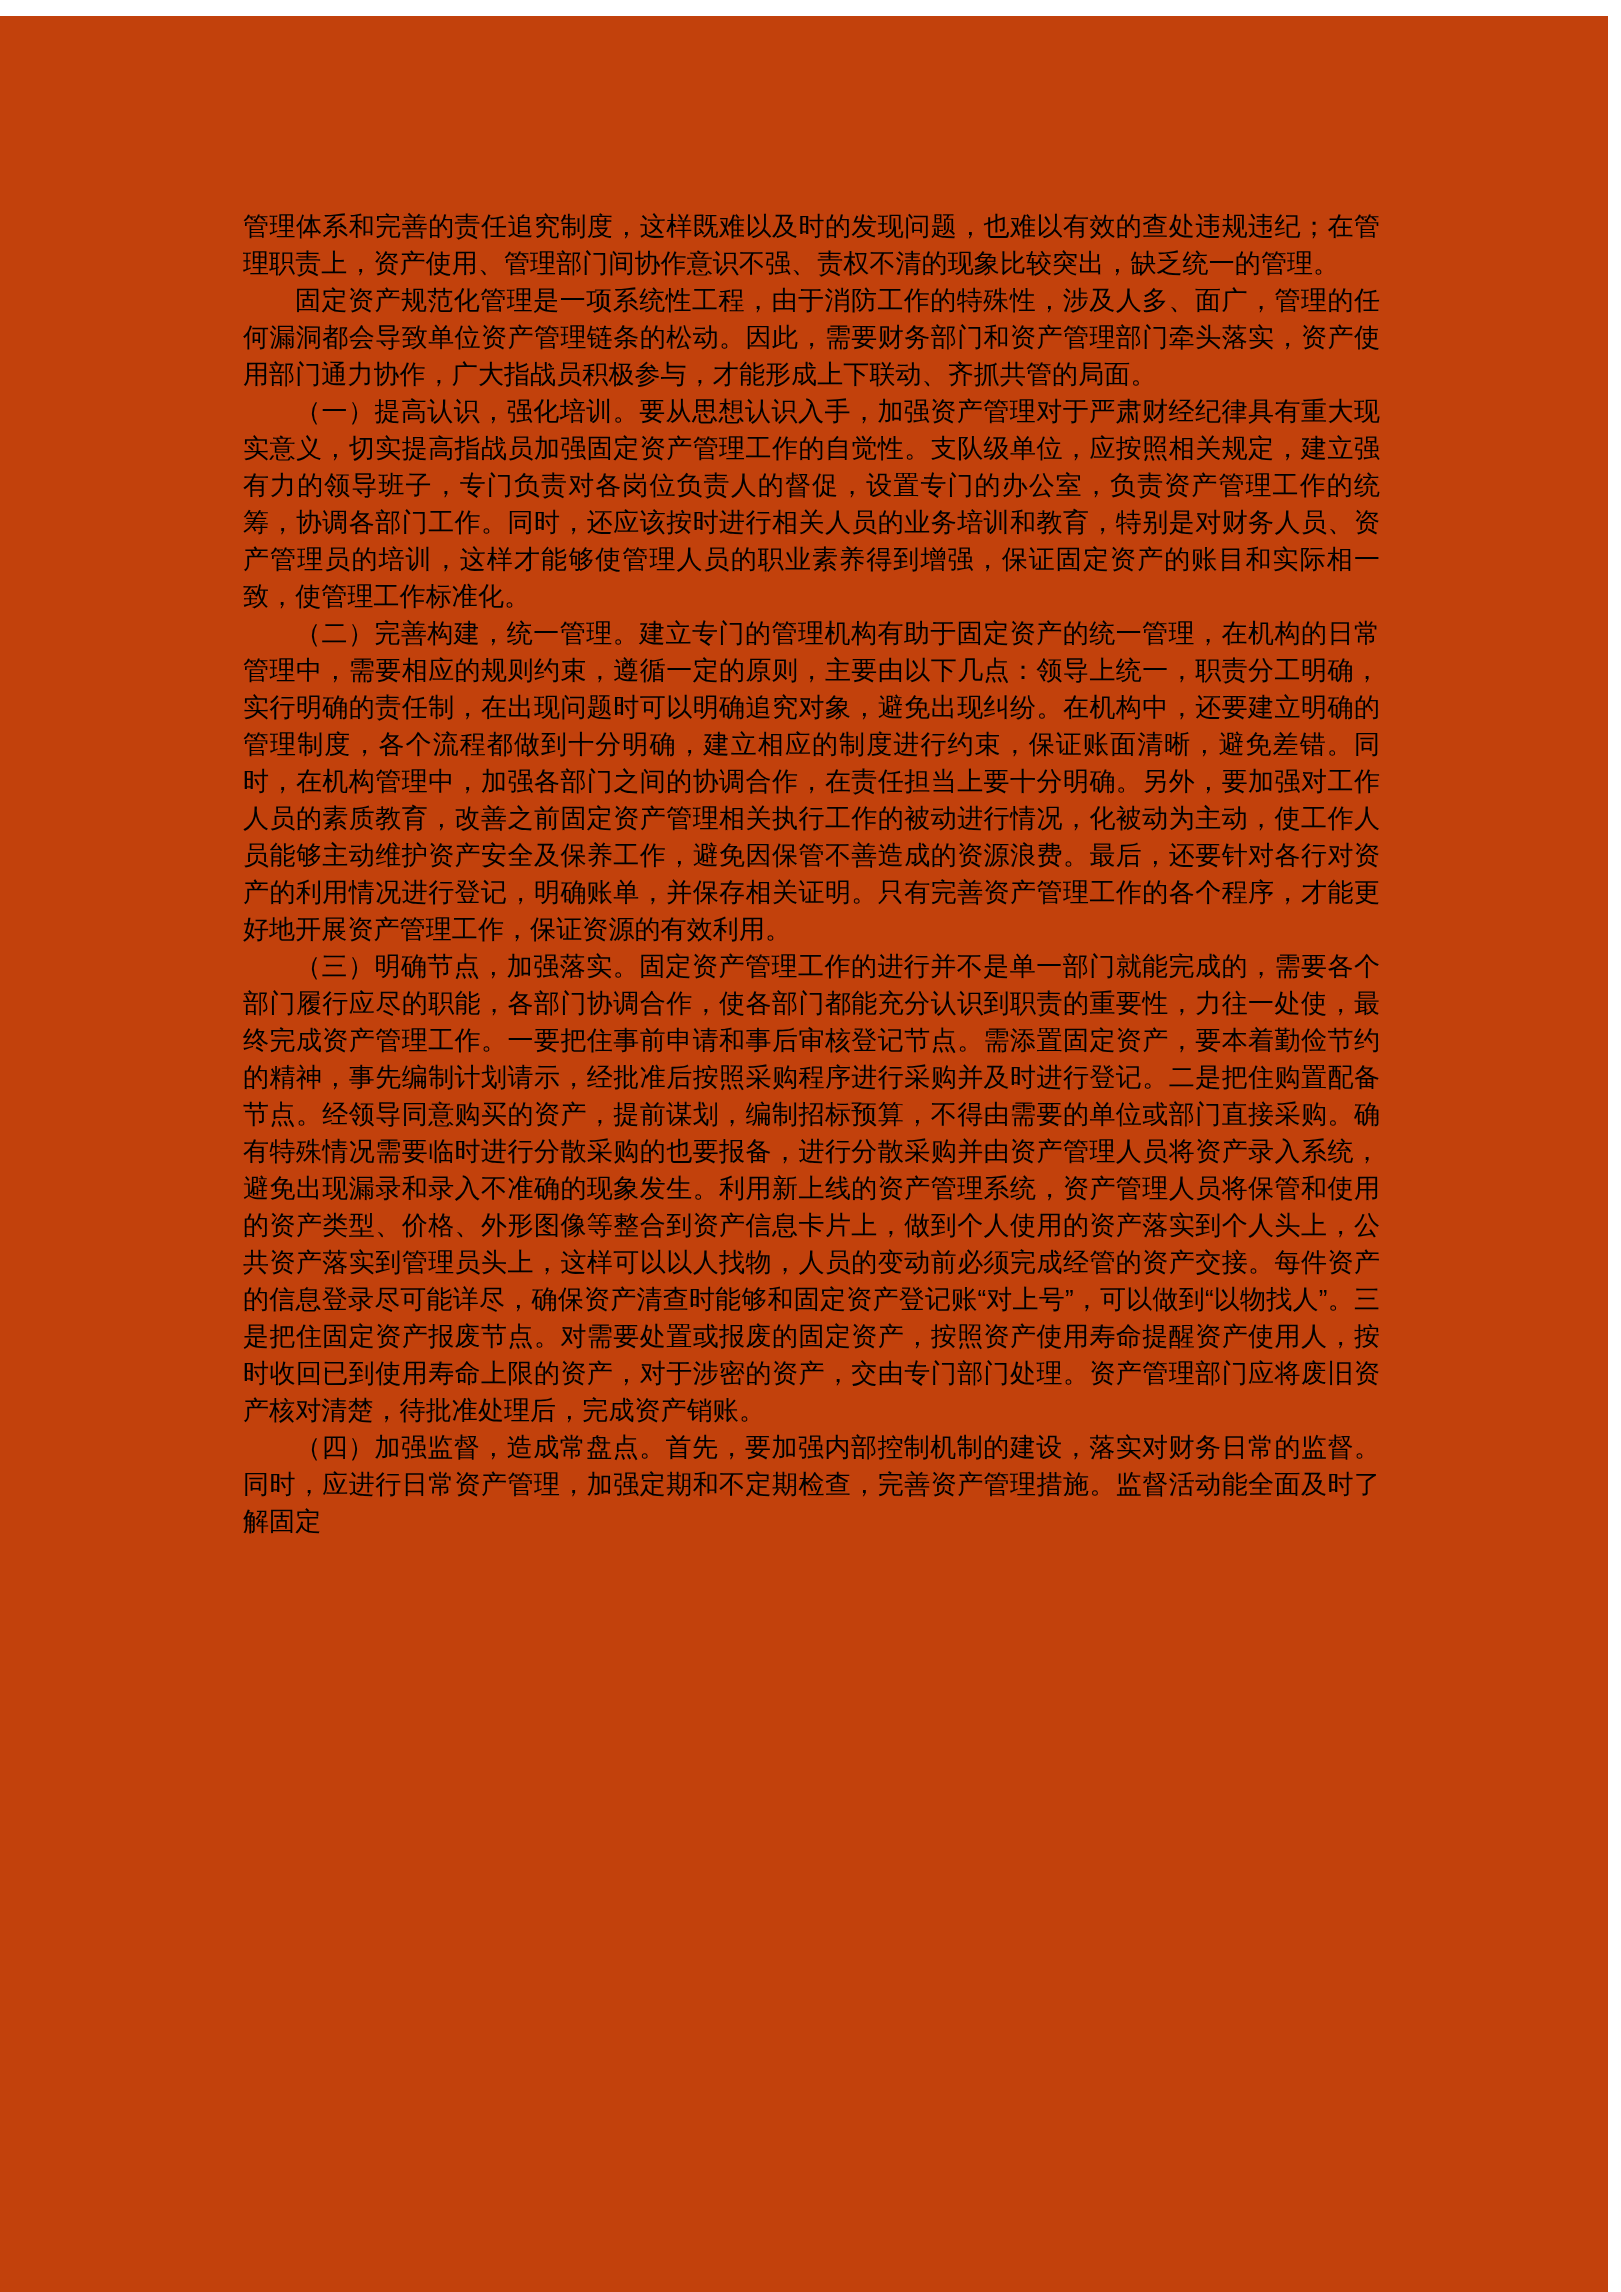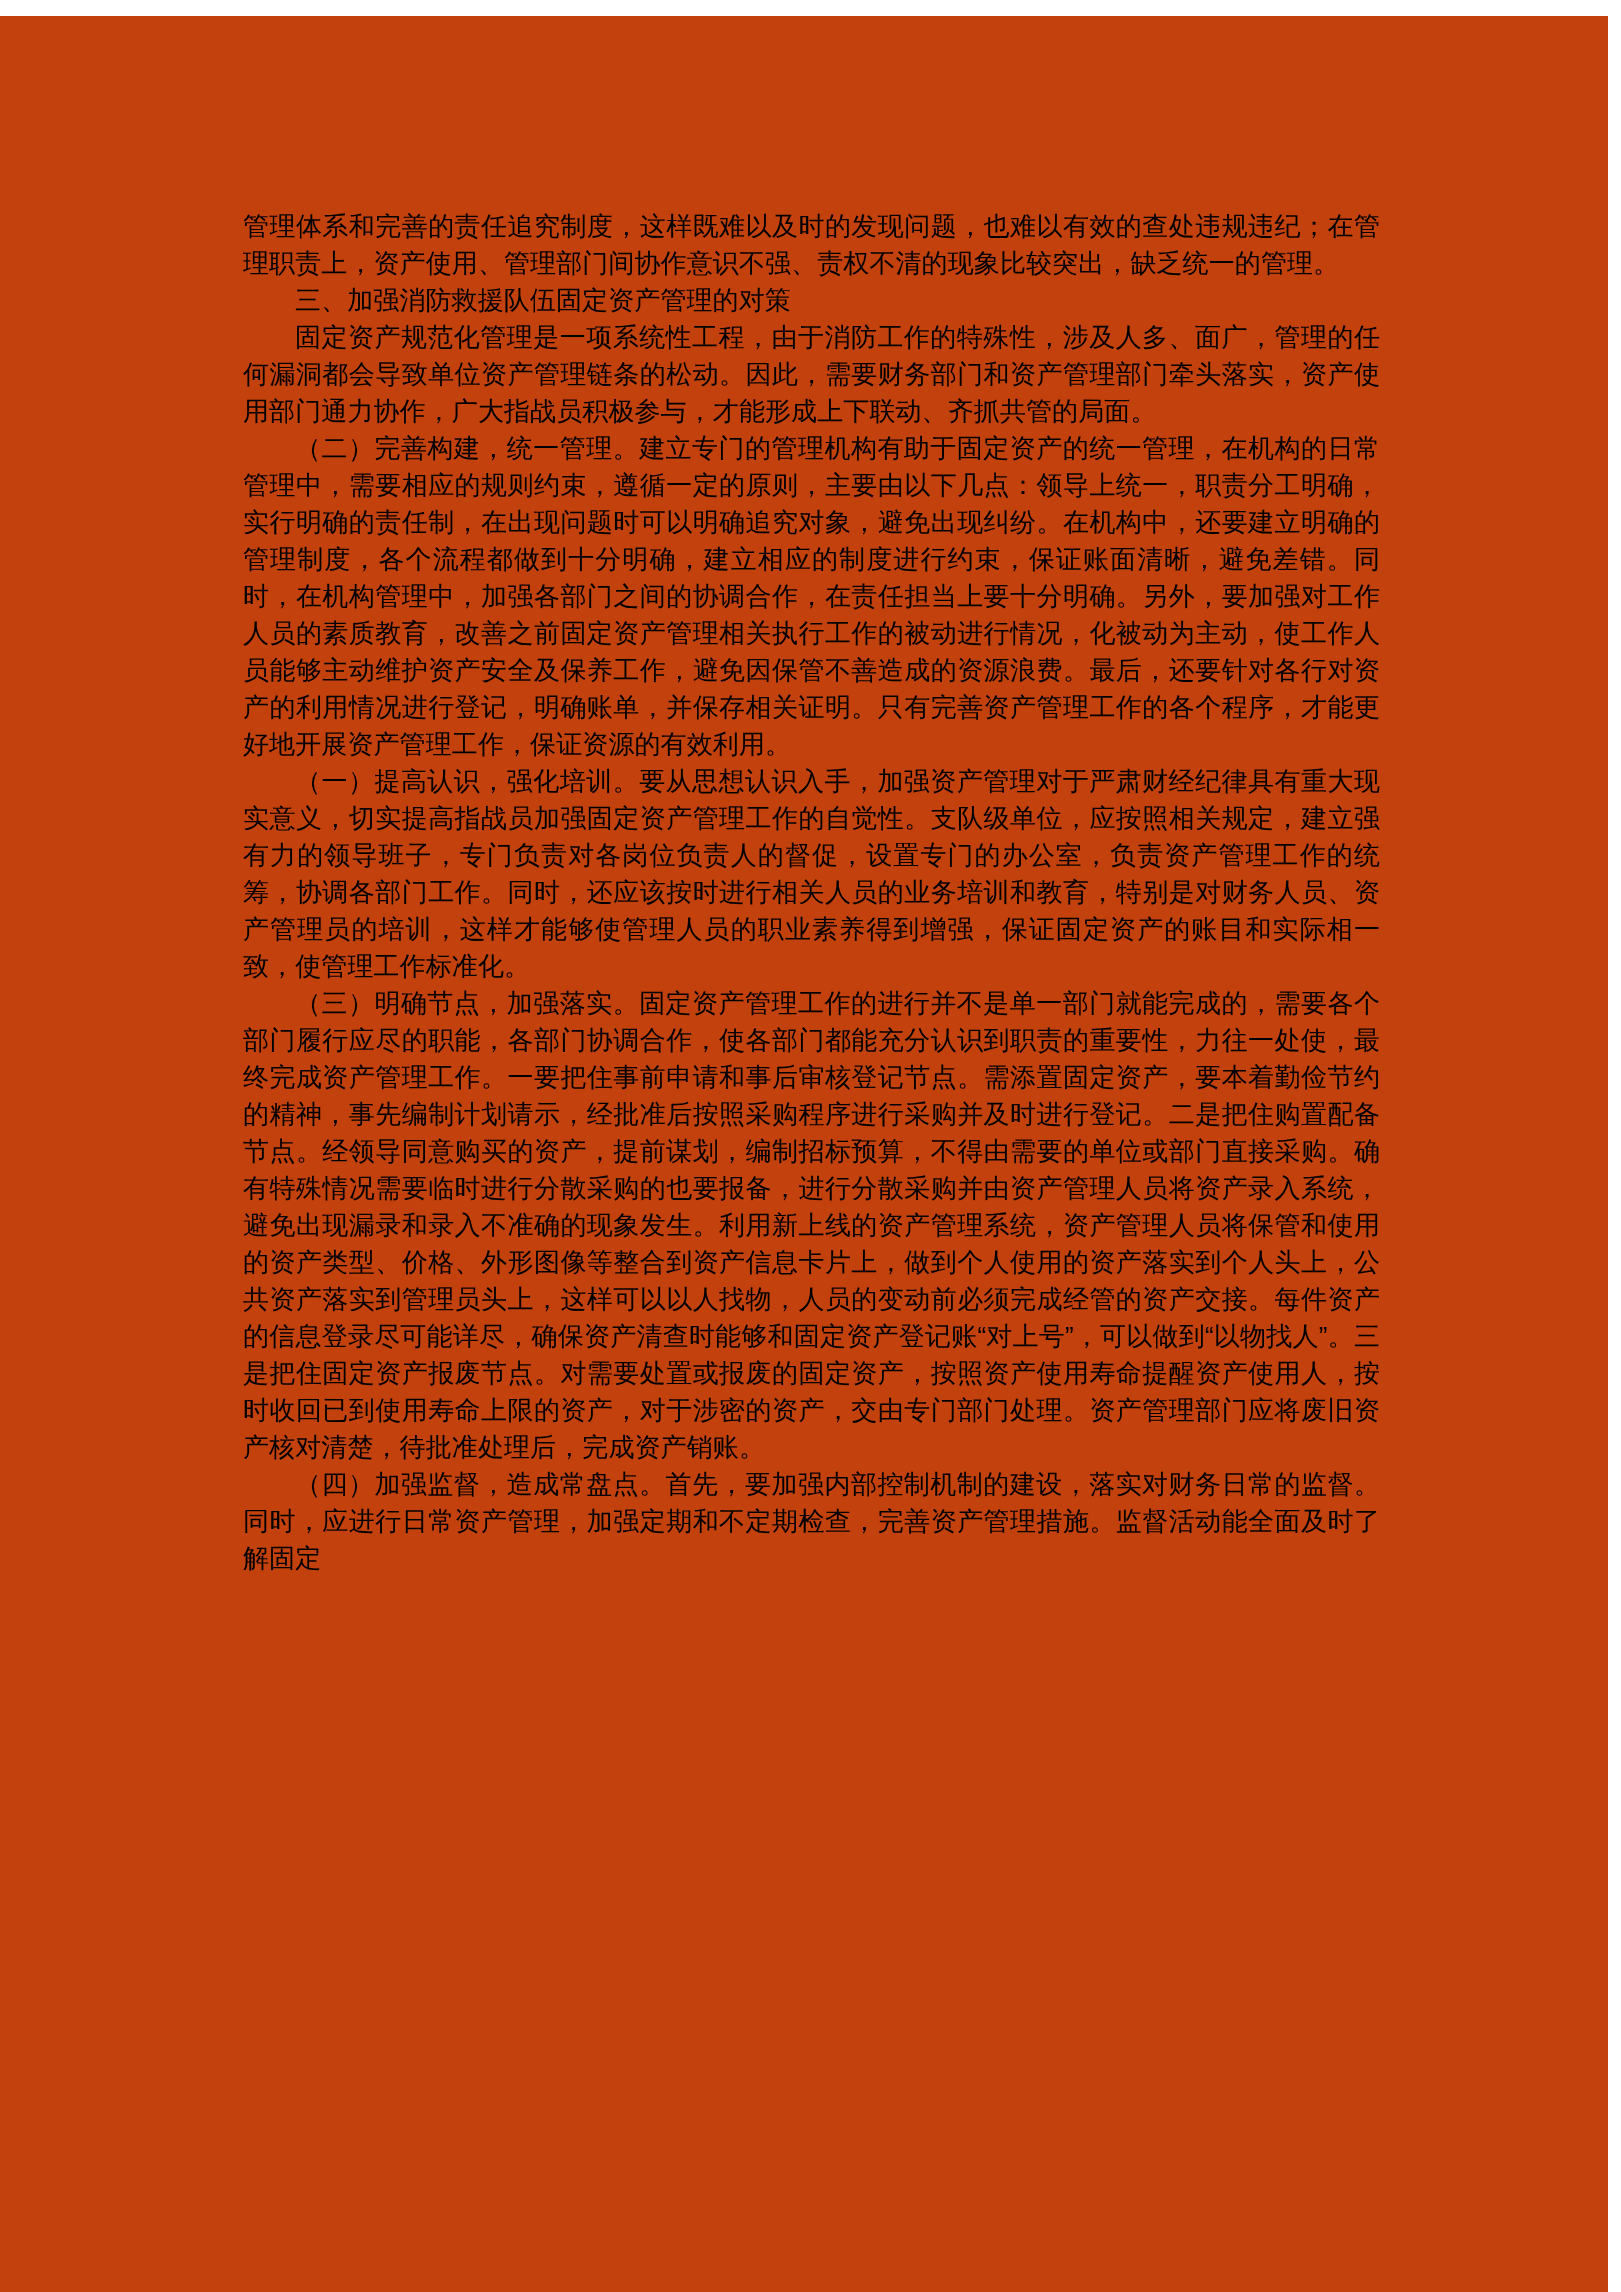--- a/index.html
+++ b/index.html
@@ -58,27 +58,26 @@
 </head>
 <body>
 
 <div id="page">
   <div id="doc-body">
 
     <p class="para">管理体系和完善的责任追究制度，这样既难以及时的发现问题，也难以有效的查处违规违纪；在管理职责上，资产使用、管理部门间协作意识不强、责权不清的现象比较突出，缺乏统一的管理。</p>
 
 
 
-    <p class="para heading">三、加强消防救援队伍固定资产管理的对策</p>
 
     <p class="para indent">固定资产规范化管理是一项系统性工程，由于消防工作的特殊性，涉及人多、面广，管理的任何漏洞都会导致单位资产管理链条的松动。因此，需要财务部门和资产管理部门牵头落实，资产使用部门通力协作，广大指战员积极参与，才能形成上下联动、齐抓共管的局面。</p>
 
+    <p class="para indent">（一）提高认识，强化培训。要从思想认识入手，加强资产管理对于严肃财经纪律具有重大现实意义，切实提高指战员加强固定资产管理工作的自觉性。支队级单位，应按照相关规定，建立强有力的领导班子，专门负责对各岗位负责人的督促，设置专门的办公室，负责资产管理工作的统筹，协调各部门工作。同时，还应该按时进行相关人员的业务培训和教育，特别是对财务人员、资产管理员的培训，这样才能够使管理人员的职业素养得到增强，保证固定资产的账目和实际相一致，使管理工作标准化。</p>
+
     <p class="para indent">（二）完善构建，统一管理。建立专门的管理机构有助于固定资产的统一管理，在机构的日常管理中，需要相应的规则约束，遵循一定的原则，主要由以下几点：领导上统一，职责分工明确，实行明确的责任制，在出现问题时可以明确追究对象，避免出现纠纷。在机构中，还要建立明确的管理制度，各个流程都做到十分明确，建立相应的制度进行约束，保证账面清晰，避免差错。同时，在机构管理中，加强各部门之间的协调合作，在责任担当上要十分明确。另外，要加强对工作人员的素质教育，改善之前固定资产管理相关执行工作的被动进行情况，化被动为主动，使工作人员能够主动维护资产安全及保养工作，避免因保管不善造成的资源浪费。最后，还要针对各行对资产的利用情况进行登记，明确账单，并保存相关证明。只有完善资产管理工作的各个程序，才能更好地开展资产管理工作，保证资源的有效利用。</p>
-
-    <p class="para indent">（一）提高认识，强化培训。要从思想认识入手，加强资产管理对于严肃财经纪律具有重大现实意义，切实提高指战员加强固定资产管理工作的自觉性。支队级单位，应按照相关规定，建立强有力的领导班子，专门负责对各岗位负责人的督促，设置专门的办公室，负责资产管理工作的统筹，协调各部门工作。同时，还应该按时进行相关人员的业务培训和教育，特别是对财务人员、资产管理员的培训，这样才能够使管理人员的职业素养得到增强，保证固定资产的账目和实际相一致，使管理工作标准化。</p>
 
     <p class="para indent">（三）明确节点，加强落实。固定资产管理工作的进行并不是单一部门就能完成的，需要各个部门履行应尽的职能，各部门协调合作，使各部门都能充分认识到职责的重要性，力往一处使，最终完成资产管理工作。一要把住事前申请和事后审核登记节点。需添置固定资产，要本着勤俭节约的精神，事先编制计划请示，经批准后按照采购程序进行采购并及时进行登记。二是把住购置配备节点。经领导同意购买的资产，提前谋划，编制招标预算，不得由需要的单位或部门直接采购。确有特殊情况需要临时进行分散采购的也要报备，进行分散采购并由资产管理人员将资产录入系统，避免出现漏录和录入不准确的现象发生。利用新上线的资产管理系统，资产管理人员将保管和使用的资产类型、价格、外形图像等整合到资产信息卡片上，做到个人使用的资产落实到个人头上，公共资产落实到管理员头上，这样可以以人找物，人员的变动前必须完成经管的资产交接。每件资产的信息登录尽可能详尽，确保资产清查时能够和固定资产登记账“对上号”，可以做到“以物找人”。三是把住固定资产报废节点。对需要处置或报废的固定资产，按照资产使用寿命提醒资产使用人，按时收回已到使用寿命上限的资产，对于涉密的资产，交由专门部门处理。资产管理部门应将废旧资产核对清楚，待批准处理后，完成资产销账。</p>
 
     <p class="para indent">（四）加强监督，造成常盘点。首先，要加强内部控制机制的建设，落实对财务日常的监督。同时，应进行日常资产管理，加强定期和不定期检查，完善资产管理措施。监督活动能全面及时了解固定</p>
 
   </div>
 </div>
 
 
 </body></html>

